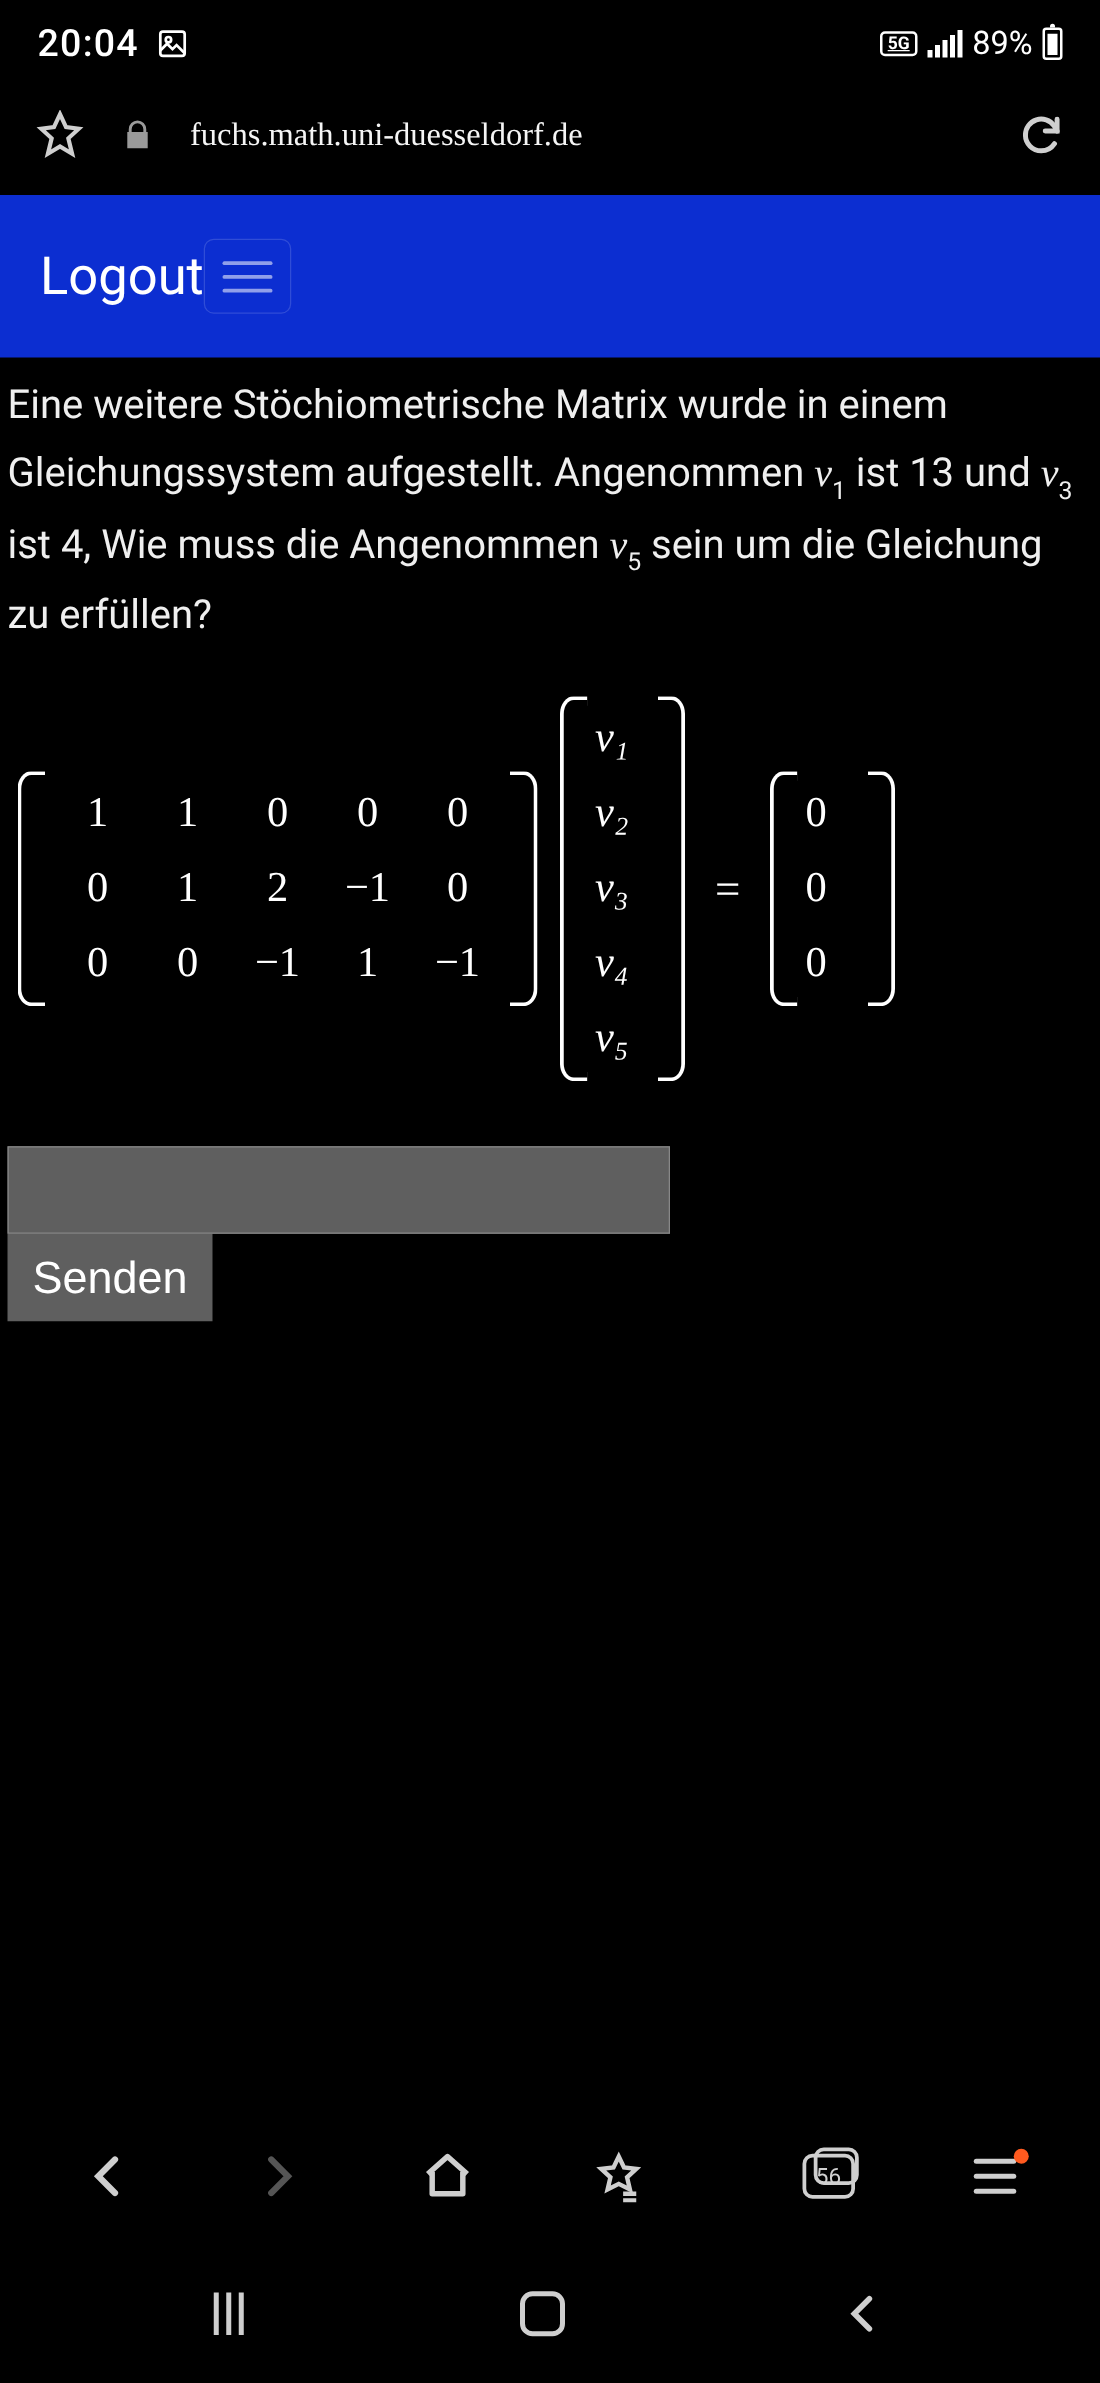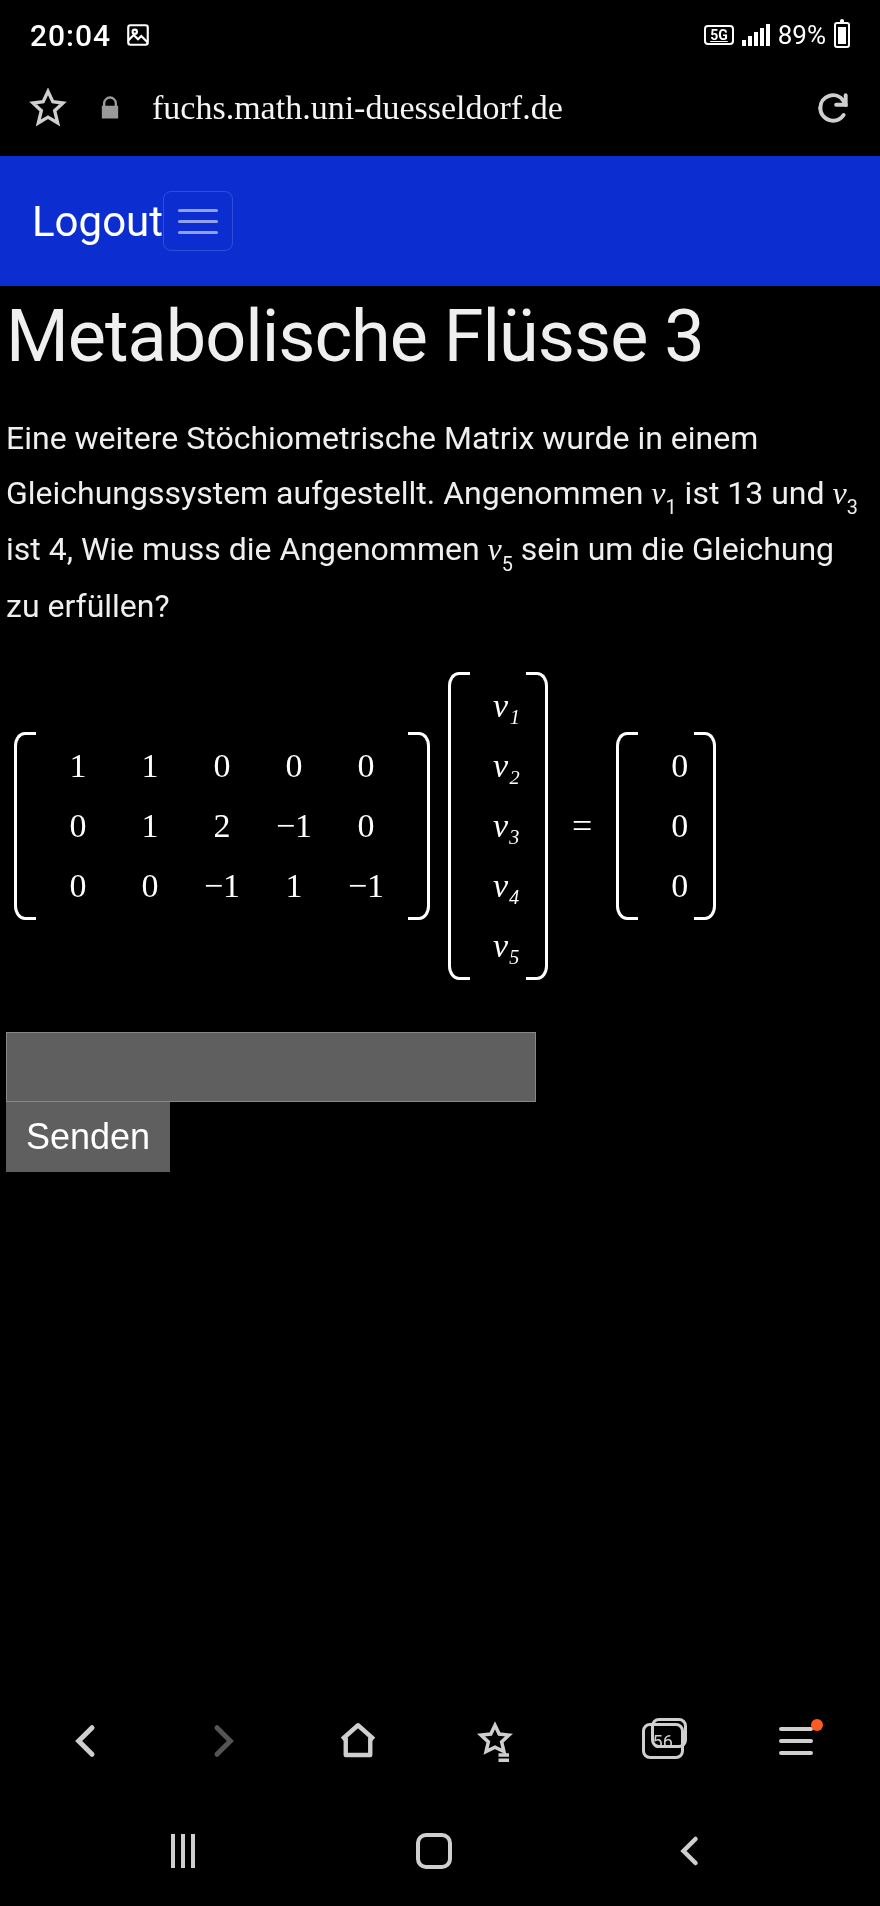--- a/index.html
+++ b/index.html
@@ -49,21 +49,21 @@
     .browser-bar {
       display: flex;
       align-items: center;
       padding: 18px 28px 28px;
       gap: 28px;
     }
     .icon { display:inline-flex; align-items:center; justify-content:center; }
     .url {
       flex: 1;
       font-family: "Comic Sans MS", cursive;
-      font-size: 34px;
+      font-size: 26px;
       color: #f5f5f5;
       white-space: nowrap;
     }
 
     
     .app-bar {
       background: #0c2ed1;
       display: flex;
       justify-content: flex-start;
       align-items: center;
@@ -106,21 +106,21 @@
     .paren.right { border-right:3px solid #fff; border-top-right-radius:50% 14px;  border-bottom-right-radius:50% 14px; }
     .matrix {
       display: grid;
       grid-auto-rows: 60px;
       align-items: center;
       padding: 4px 6px;
     }
     .matA { grid-template-columns: repeat(5, 72px); }
     .matA .cell { text-align: center; }
     .vec { grid-template-columns: 44px; }
-    .vec .cell { text-align: right; }
+    .vec .cell { text-align: left; }
     .eq-sign { font-size: 36px; padding: 0 6px; font-family: Georgia, serif; } 
 
     
     .answer-input {
       margin-top: 52px;
       width: 530px;
       height: 70px;
       background: #5f5f5f;
       border: 1px solid #888;
       outline: none;
@@ -237,21 +237,20 @@
 <div class="app-bar">
   <span class="logout-text">Logout</span>
   <div class="menu-box">
       <span></span>
       <span></span>
       <span></span>
     </div>
 </div>
 
 <div class="content">
-  <h1 class="title">Metabolische Flüsse 3</h1>
 
   <p class="question">
     <span>Eine weitere Stöchiometrische Matrix wurde in einem Gleichungssystem aufgestellt. Angenommen </span><span class="mi">v</span><span class="sub">1</span><span> ist 13 und </span><span class="mi">v</span><span class="sub">3</span><span> ist 4, Wie muss die Angenommen </span><span class="mi">v</span><span class="sub">5</span><span> sein um die Gleichung zu erfüllen?</span>
   </p>
 
   
   <div class="eqn">
 
     <div class="paren-wrap">
       <div class="paren left"></div>

